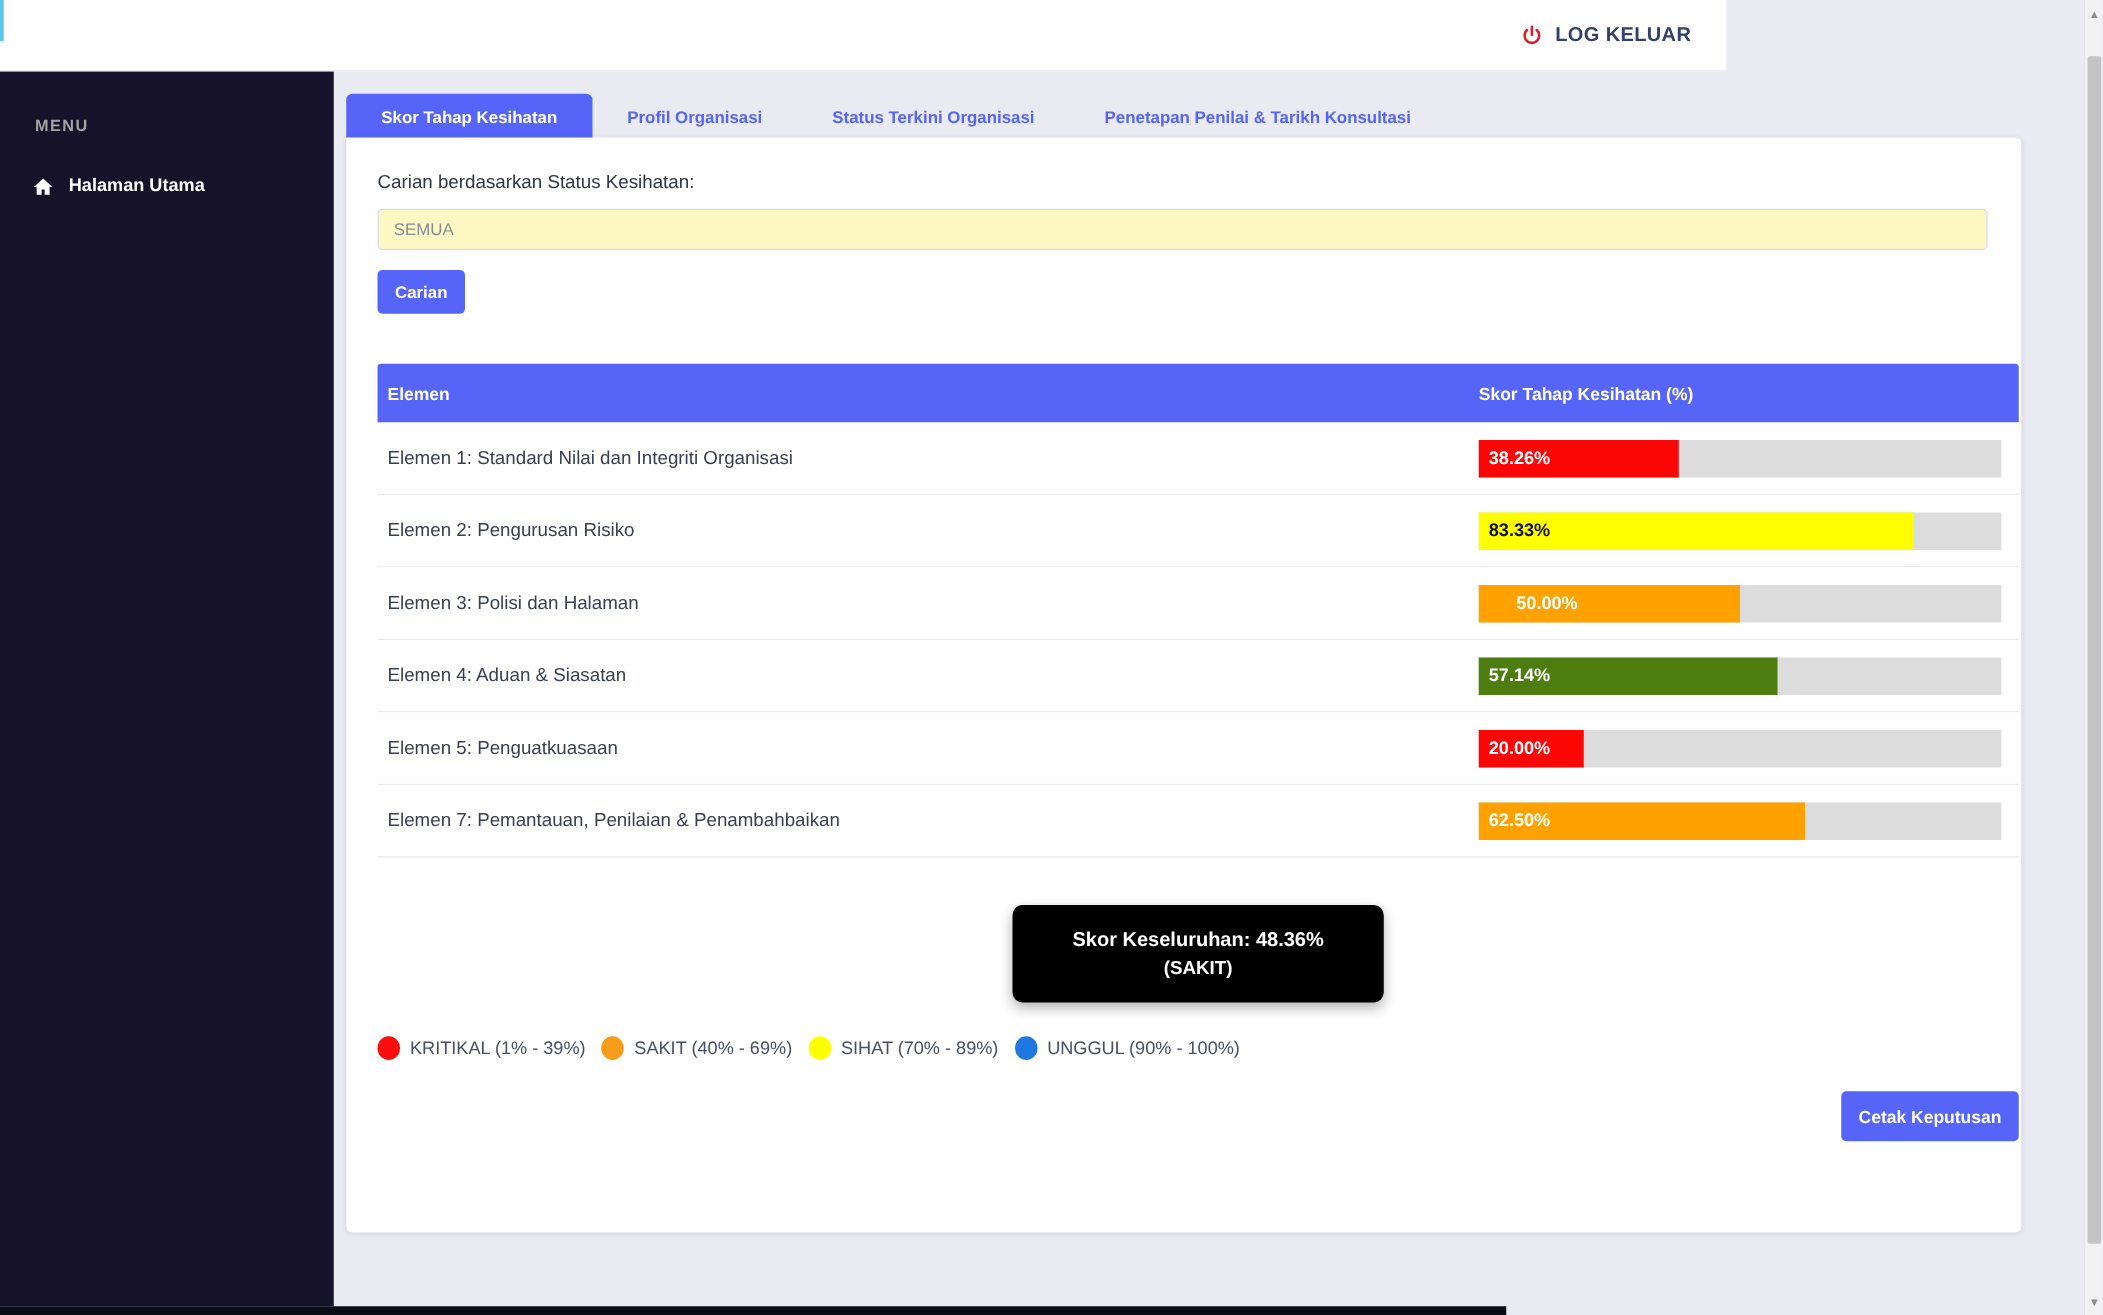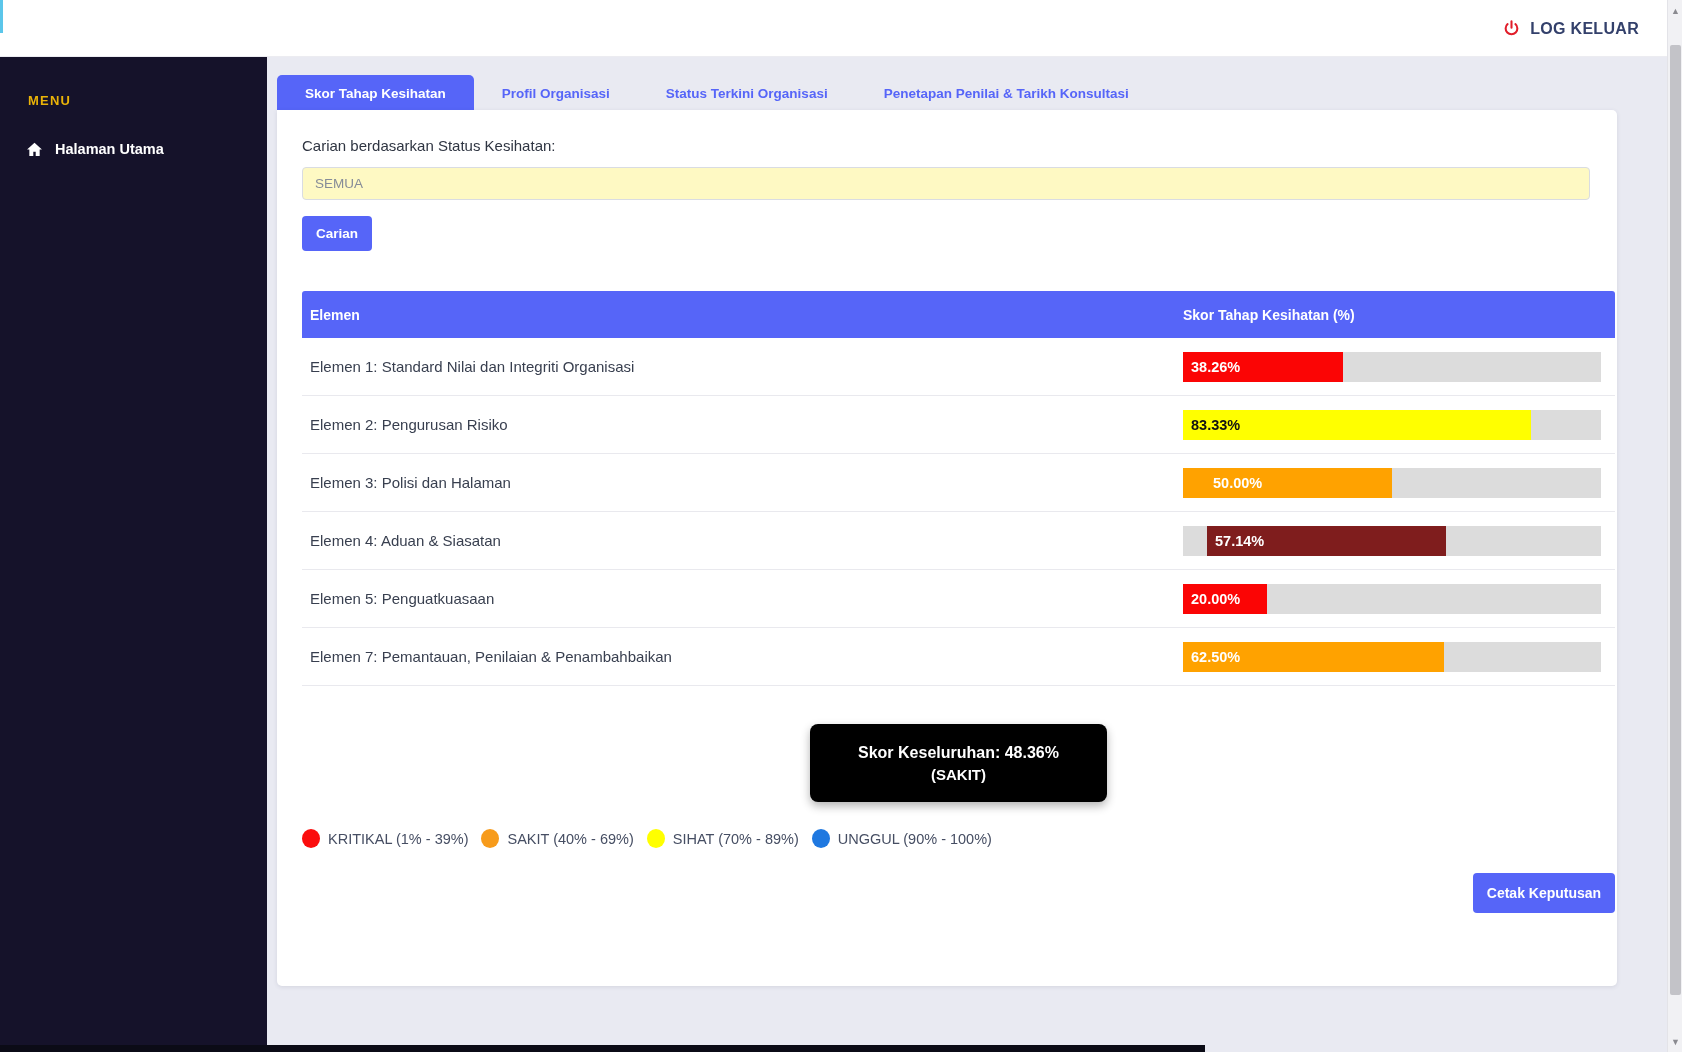--- a/index.html
+++ b/index.html
@@ -1,32 +1,32 @@
 <!DOCTYPE html>
 <html><head>
 <meta charset="utf-8">
 <style>
   * { margin:0; padding:0; box-sizing:border-box; }
   html,body { width:1682px; height:1052px; overflow:hidden;
     font-family:"Liberation Sans", sans-serif; background:#e9eaf2; }
   .viewport { position:relative; width:1682px; height:1052px; background:#e9eaf2; }
 
   
-  .topbar { position:absolute; top:0; left:0; width:1667px; height:57px;
+  .topbar { position:absolute; top:0; left:0; width:1381px; height:57px;
     background:#ffffff; border-bottom:1px solid #ececf1; z-index:5; }
   .brand-sliver { position:absolute; left:0; top:0; width:3px; height:33px; background:#5bc6ea; }
   .logout { position:absolute; right:28px; top:0; height:57px; display:flex; align-items:center;
     gap:9px; cursor:pointer; }
   .logout span { color:#33406b; font-size:16px; font-weight:700; letter-spacing:.3px; }
   .power-icon { width:19px; height:19px; }
 
   
   .sidebar { position:absolute; left:0; top:57px; width:267px; height:988px;
     background:#15122a; z-index:4; }
-  .menu-header { color:#eab308; font-size:13px; font-weight:700; letter-spacing:1.2px;
+  .menu-header { color:#a3a3a3; font-size:13px; font-weight:700; letter-spacing:1.2px;
     padding:36px 0 0 28px; }
   .side-item { display:flex; align-items:center; gap:12px; padding:0 0 0 26px;
     margin-top:29px; height:24px; cursor:pointer; }
   .side-item span { color:#ffffff; font-size:14.5px; font-weight:700; }
   .home-icon { width:17px; height:17px; }
 
   
   .content { position:absolute; left:267px; top:57px; width:1400px; height:988px;
     background:#e9eaf2; }
 
@@ -162,21 +162,21 @@
               <div class="barcell">
                 <div class="track">
                   <div class="bar" style="width: 50%; background: rgb(255, 162, 0); color: rgb(255, 255, 255); padding-left: 30px;">50.00%</div>
                 </div>
               </div>
             </div>
             <div class="trow">
               <div class="label">Elemen 4: Aduan &amp; Siasatan</div>
               <div class="barcell">
                 <div class="track">
-                  <div class="bar" style="width: 57.14%; background: #7f1d1d; color: rgb(255, 255, 255); margin-left: 24px;">57.14%</div>
+                  <div class="bar" style="width: 57.14%; background: #4d7c0f; color: rgb(255, 255, 255);">57.14%</div>
                 </div>
               </div>
             </div>
             <div class="trow">
               <div class="label">Elemen 5: Penguatkuasaan</div>
               <div class="barcell">
                 <div class="track">
                   <div class="bar" style="width: 20%; background: rgb(251, 5, 5); color: rgb(255, 255, 255);">20.00%</div>
                 </div>
               </div>

